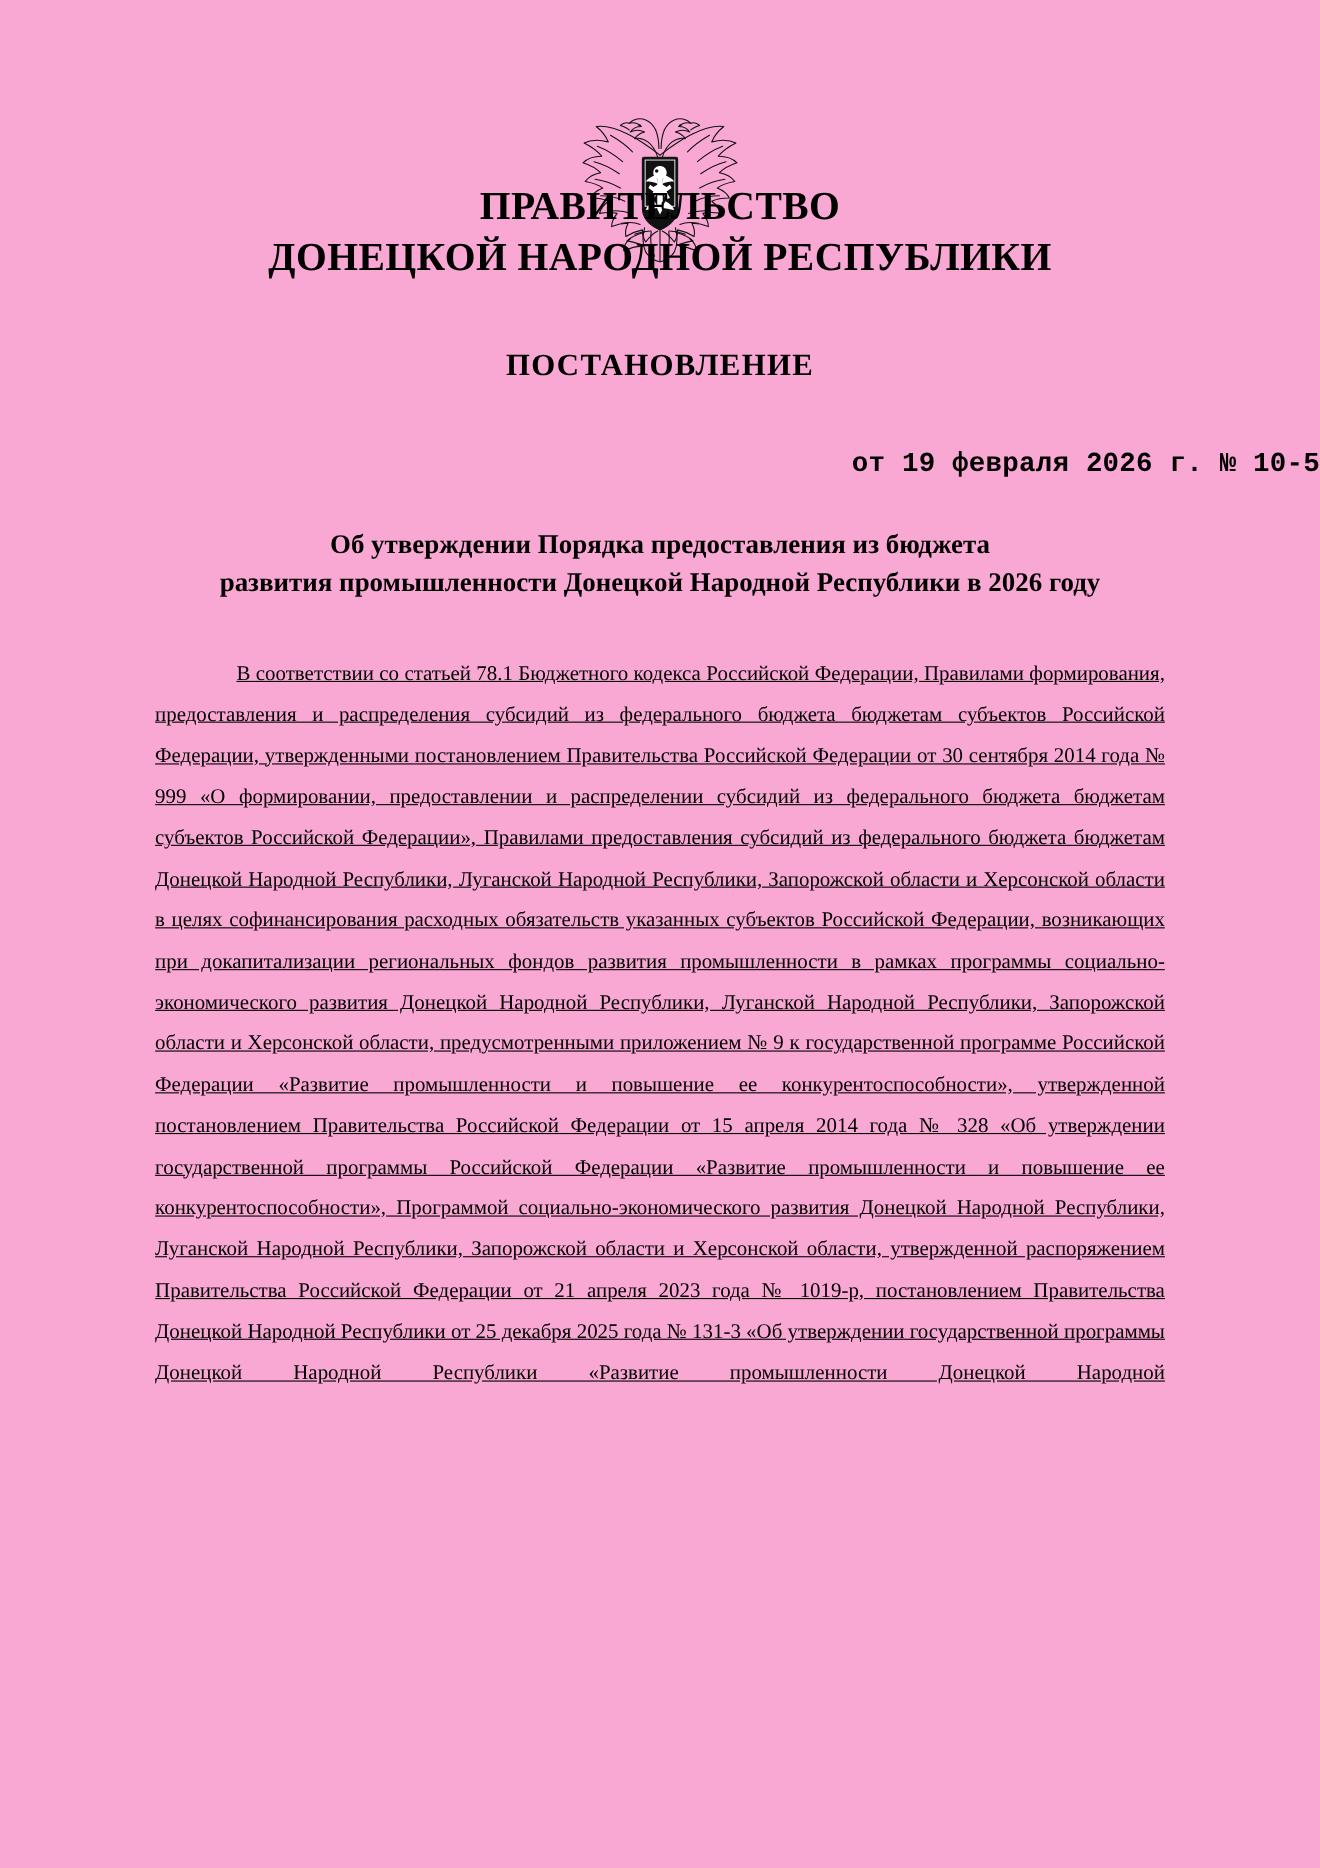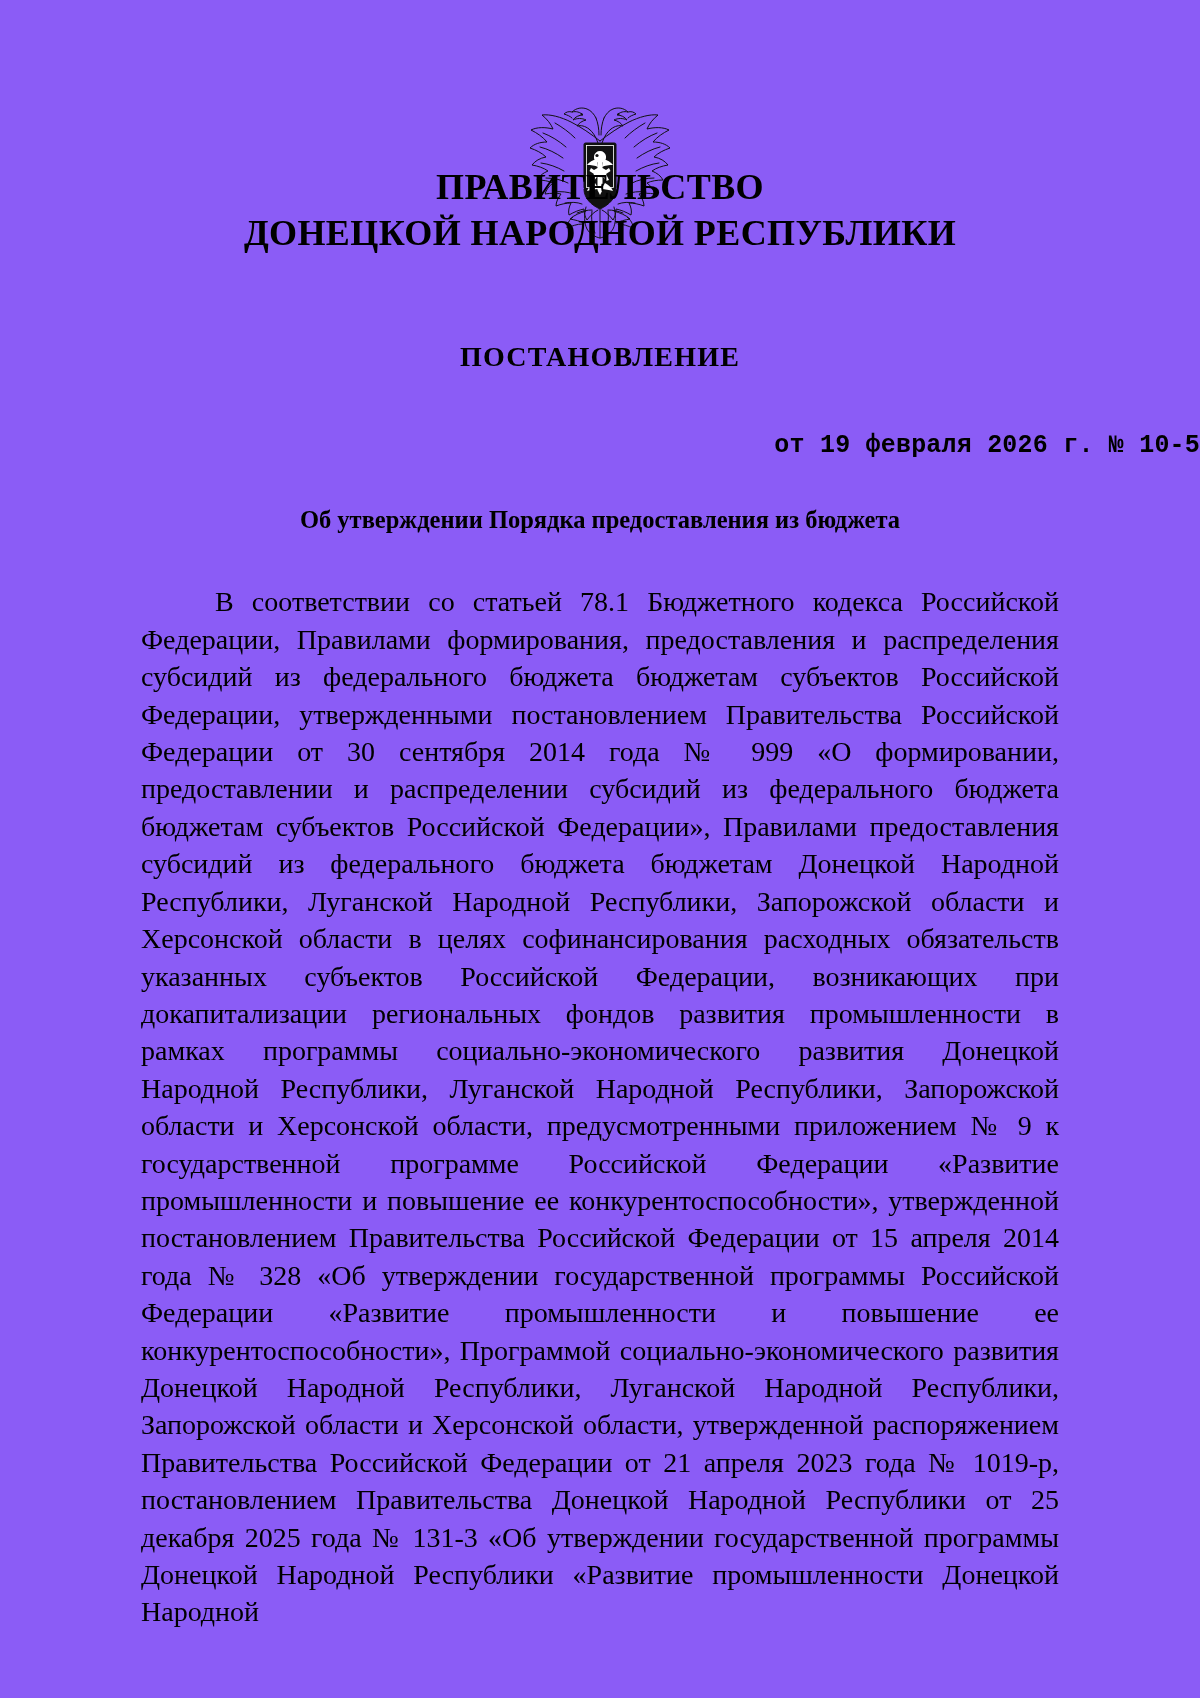--- a/index.html
+++ b/index.html
@@ -11,21 +11,21 @@
   body {
     font-family: "Liberation Serif", "DejaVu Serif", serif;
     color: #000000;
     -webkit-font-smoothing: antialiased;
   }
   .page {
     position: relative;
     width: 1200px;
     height: 1698px;
     margin: 0 auto;
-    background: #8b5cf6;
+    background: #f9a8d4;
     overflow: hidden;
     box-sizing: border-box;
   }
 
   
   .emblem-wrap {
     width: 100%;
     display: flex;
     justify-content: center;
     align-items: flex-start;
@@ -51,21 +51,21 @@
   .org-title .line {
     display: block;
     white-space: nowrap;
   }
 
   .doc-type {
     text-align: center;
     font-weight: bold;
     font-size: 28px;
     letter-spacing: 1.2px;
-    margin-top: 85px;
+    margin-top: 61px;
   }
 
   .doc-date {
     text-align: right;
     font-weight: bold;
     font-size: 25px;
     letter-spacing: 0.2px;
     margin-top: 58px;
     font-family: Liberation Mono, monospace;
   }
@@ -80,25 +80,26 @@
   }
   .doc-subject .line {
     display: block;
     white-space: nowrap;
   }
 
   
   .body-text {
     margin: 46px auto 0 auto;
     width: 918px;
-    font-size: 28px;
+    font-size: 19px;
     line-height: 37.4px;
     text-align: justify;
     text-align-last: left;
     hyphens: none;
+    text-decoration: underline;
   }
   .body-text p {
     margin: 0;
     text-indent: 74px;
     text-align: justify;
   }
   
   .body-text p.clipped {
     text-align-last: justify;
   }
@@ -175,19 +176,20 @@
     <span class="line">ПРАВИТЕЛЬСТВО</span>
     <span class="line">ДОНЕЦКОЙ НАРОДНОЙ РЕСПУБЛИКИ</span>
   </div>
 
   <div class="doc-type">ПОСТАНОВЛЕНИЕ</div>
 
   <div class="doc-date">от 19 февраля 2026 г. № 10-5</div>
 
   <div class="doc-subject">
     <span class="line">Об утверждении Порядка предоставления из бюджета</span>
+    <span class="line">развития промышленности Донецкой Народной Республики в 2026 году</span>
   </div>
 
   <div class="body-text">
     <p class="clipped">В соответствии со статьей 78.1 Бюджетного кодекса Российской Федерации, Правилами формирования, предоставления и распределения субсидий из федерального бюджета бюджетам субъектов Российской Федерации, утвержденными постановлением Правительства Российской Федерации от 30 сентября 2014 года № 999 «О формировании, предоставлении и распределении субсидий из федерального бюджета бюджетам субъектов Российской Федерации», Правилами предоставления субсидий из федерального бюджета бюджетам Донецкой Народной Республики, Луганской Народной Республики, Запорожской области и Херсонской области в целях софинансирования расходных обязательств указанных субъектов Российской Федерации, возникающих при докапитализации региональных фондов развития промышленности в рамках программы социально-экономического развития Донецкой Народной Республики, Луганской Народной Республики, Запорожской области и Херсонской области, предусмотренными приложением № 9 к государственной программе Российской Федерации «Развитие промышленности и повышение ее конкурентоспособности», утвержденной постановлением Правительства Российской Федерации от 15 апреля 2014 года № 328 «Об утверждении государственной программы Российской Федерации «Развитие промышленности и повышение ее конкурентоспособности», Программой социально-экономического развития Донецкой Народной Республики, Луганской Народной Республики, Запорожской области и Херсонской области, утвержденной распоряжением Правительства Российской Федерации от 21 апреля 2023 года № 1019-р, постановлением Правительства Донецкой Народной Республики от 25 декабря 2025 года № 131-3 «Об утверждении государственной программы Донецкой Народной Республики «Развитие промышленности Донецкой Народной</p>
   </div>
 
 </div>
 
 </body></html>

